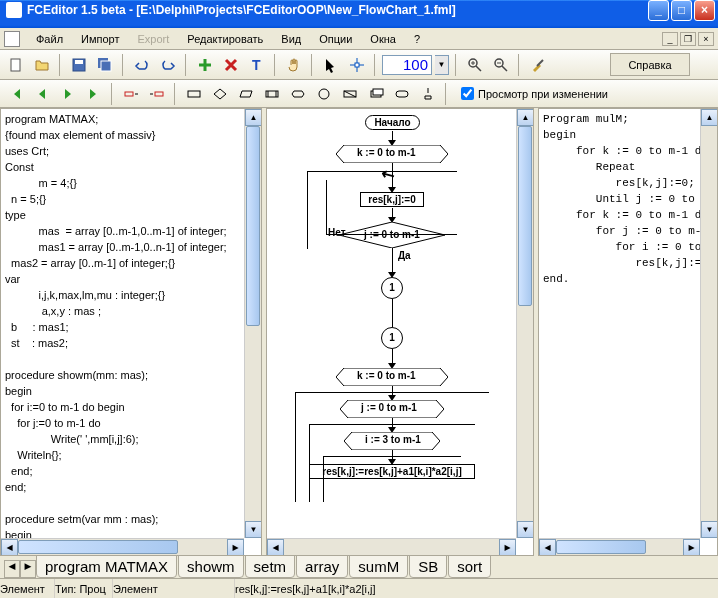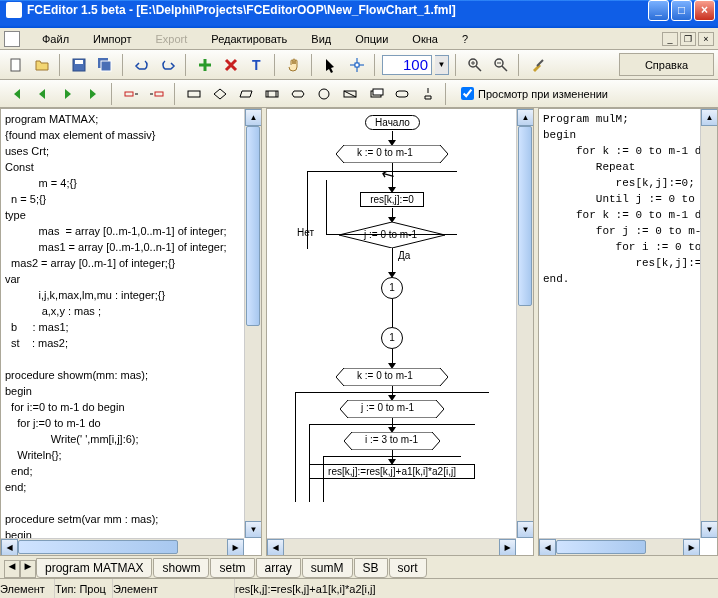--- a/index.html
+++ b/index.html
@@ -5,62 +5,62 @@
 * { box-sizing: border-box; margin: 0; padding: 0; }
 body { font-family: Tahoma, Arial, sans-serif; font-size: 11px; background: #ece9d8; width: 718px; height: 598px; overflow: hidden; }
 
 .titlebar { height: 28px; background: linear-gradient(to bottom, #3a95ff 0%, #0f5ee7 5%, #0f5ee7 90%, #0050d8 100%); display: flex; align-items: center; padding: 0 3px 8px 6px; color: #fff; }
 .titlebar-icon { width: 16px; height: 16px; background: #fff; border-radius: 2px; margin-right: 5px; display: inline-block; }
 .titlebar-text { flex: 1; font-weight: bold; font-size: 12px; }
 .win-btns { display: flex; gap: 2px; }
 .win-btn { width: 21px; height: 21px; border: 1px solid #fff; border-radius: 3px; background: linear-gradient(to bottom, #7ab1ff, #2a6dd8); color: #fff; font-weight: bold; text-align: center; line-height: 18px; font-size: 12px; cursor: pointer; }
 .win-btn.close { background: linear-gradient(to bottom, #f89e8c, #c83020); }
 
-.menubar { height: 22px; background: #ece9d8; border-bottom: 1px solid #aca899; display: flex; align-items: center; padding: 0 4px; gap: 12px; }
+.menubar { height: 22px; background: #ece9d8; border-bottom: 1px solid #aca899; display: flex; align-items: center; padding: 0 4px; gap: 6px; }
 .menubar .doc-icon { width: 16px; height: 16px; background: #fff; border: 1px solid #888; margin-right: 4px; }
 .menu-item { padding: 2px 6px; cursor: pointer; }
 .menu-item.disabled { color: #aca899; }
 .mdi-btns { margin-left: auto; display: flex; gap: 2px; }
 .mdi-btn { width: 16px; height: 14px; background: #ece9d8; border: 1px solid #aca899; font-size: 9px; text-align: center; line-height: 12px; cursor: pointer; }
 
 .toolbar { height: 30px; background: linear-gradient(to bottom, #fdfdfb, #ece9d8); border-bottom: 1px solid #aca899; display: flex; align-items: center; padding: 0 4px; gap: 3px; }
 .tb-btn { width: 23px; height: 23px; border: 1px solid transparent; display: flex; align-items: center; justify-content: center; cursor: pointer; background: transparent; }
 .tb-sep { width: 2px; height: 22px; border-left: 1px solid #aca899; margin: 0 3px; }
 .tb-input { width: 50px; height: 20px; border: 1px solid #7f9db9; background: #fff; text-align: right; padding: 0 3px; font-size: 15px; color: #0000ee; }
 .tb-dropdown-arrow { width: 14px; height: 20px; border: 1px solid #7f9db9; border-left: none; background: #e8e8e8; font-size: 8px; text-align: center; line-height: 18px; cursor: pointer; }
-.help-btn { width: 95px; height: 23px; border: 1px solid #aca899; background: #ece9d8; cursor: pointer; font-size: 11px; margin-left: auto; margin-right: 0; }
+.help-btn { width: 80px; height: 23px; border: 1px solid #aca899; background: #ece9d8; cursor: pointer; font-size: 11px; margin-left: auto; margin-right: 24px; }
 
 .toolbar2 { height: 28px; background: linear-gradient(to bottom, #fdfdfb, #ece9d8); border-bottom: 1px solid #aca899; display: flex; align-items: center; padding: 0 4px; gap: 3px; }
 .checkbox-wrap { display: flex; align-items: center; gap: 4px; margin-left: 8px; }
 .checkbox-wrap input { width: 13px; height: 13px; }
 
 .main { display: flex; height: 448px; }
 .pane { background: #fff; border: 1px solid #aca899; position: relative; overflow: hidden; }
 .left-pane { width: 262px; }
 .center-pane { width: 268px; }
 .right-pane { flex: 1; }
 .pane-content { padding: 2px 4px; font-family: 'MS Sans Serif', sans-serif; font-size: 11px; line-height: 16px; white-space: pre; overflow: hidden; height: 100%; }
 .right-pane .pane-content { font-family: 'Courier New', monospace; }
 
 .splitter { width: 4px; background: #ece9d8; cursor: col-resize; }
 .scroll-v { position: absolute; right: 0; top: 0; bottom: 17px; width: 17px; background: #e8e5d8; border-left: 1px solid #ccc; }
 .scroll-h { position: absolute; left: 0; right: 17px; bottom: 0; height: 17px; background: #e8e5d8; border-top: 1px solid #ccc; }
 .scroll-thumb { background: linear-gradient(to right, #cfe3ff, #a8c8ef); border: 1px solid #7f9db9; border-radius: 2px; }
 .scroll-btn { width: 17px; height: 17px; background: linear-gradient(to bottom,#e8f0fb,#bcd3f0); border: 1px solid #7f9db9; position: absolute; font-size: 8px; text-align: center; line-height: 15px; }
 
-.flowchart { position: relative; font-family: Arial, sans-serif; font-size: 10px; }
+.flowchart { position: relative; font-family: Arial, sans-serif; font-size: 10px; font-weight: bold; }
 .fc-node { position: absolute; border: 1px solid #000; background: #fff; text-align: center; padding: 1px 3px; }
 .fc-terminal { border-radius: 10px; }
 .fc-circle { border-radius: 50%; width: 22px; height: 22px; line-height: 20px; padding: 0; }
 .fc-line { position: absolute; background: #000; }
 .fc-arrow { position: absolute; width: 0; height: 0; border-left: 4px solid transparent; border-right: 4px solid transparent; border-top: 6px solid #000; }
 .fc-label { position: absolute; font-size: 10px; }
 
 .tabbar { height: 22px; background: #ece9d8; display: flex; align-items: flex-end; padding-left: 4px; }
-.tab { padding: 2px 8px; border: 1px solid #aca899; border-radius: 0 0 4px 4px; background: #f5f3ea; margin-right: 1px; font-size: 12px; cursor: pointer; }
+.tab { padding: 2px 8px; border: 1px solid #aca899; border-radius: 0 0 4px 4px; background: #f5f3ea; margin-right: 1px; font-size: 15px; cursor: pointer; }
 .tab-arrow { width: 16px; height: 18px; border: 1px solid #aca899; background: #ece9d8; text-align: center; font-size: 9px; cursor: pointer; }
 
 .statusbar { height: 20px; background: #ece9d8; border-top: 1px solid #aca899; display: flex; align-items: center; font-size: 11px; }
 .status-cell { padding: 0 0; border-right: 1px solid #d4d0c8; height: 100%; line-height: 20px; }
 
 svg.icon { width: 16px; height: 16px; }
 </style>
 </head>
 <body>
 
@@ -346,21 +346,21 @@
       <div class="fc-line" style="left:125px;top:54px;width:1px;height:28px"></div>
       <div class="fc-arrow" style="left:121px;top:78px"></div>
       <div class="fc-node" style="left:93px;top:83px;width:64px">res[k,j]:=0</div>
 
       <div class="fc-line" style="left:125px;top:99px;width:1px;height:13px"></div>
       <div class="fc-arrow" style="left:121px;top:108px"></div>
       <svg style="position:absolute;left:72px;top:113px" width="106" height="26">
           <polygon points="53,0 106,13 53,26 0,13" fill="#fff" stroke="#000"></polygon>
         </svg>
       <div class="fc-label" style="left:97px;top:120px">j := 0 to m-1</div>
-      <div class="fc-label" style="left:30px;top:118px">Нет</div>
+      <div class="fc-label" style="left:61px;top:118px">Нет</div>
       <div class="fc-label" style="left:131px;top:141px">Да</div>
 
       <div style="position:absolute;left:40px;top:62px;width:150px;height:78px;border:1px solid #000;border-right:none;border-bottom:none"></div>
       <div style="position:absolute;left:59px;top:71px;width:131px;height:55px;border:1px solid #000;border-right:none;border-top:none"></div>
 
       <div class="fc-line" style="left:125px;top:139px;width:1px;height:28px"></div>
       <div class="fc-arrow" style="left:121px;top:163px"></div>
       <div class="fc-node fc-circle" style="left:114px;top:168px">1</div>
 
       <div class="fc-line" style="left:125px;top:190px;width:1px;height:28px"></div>

